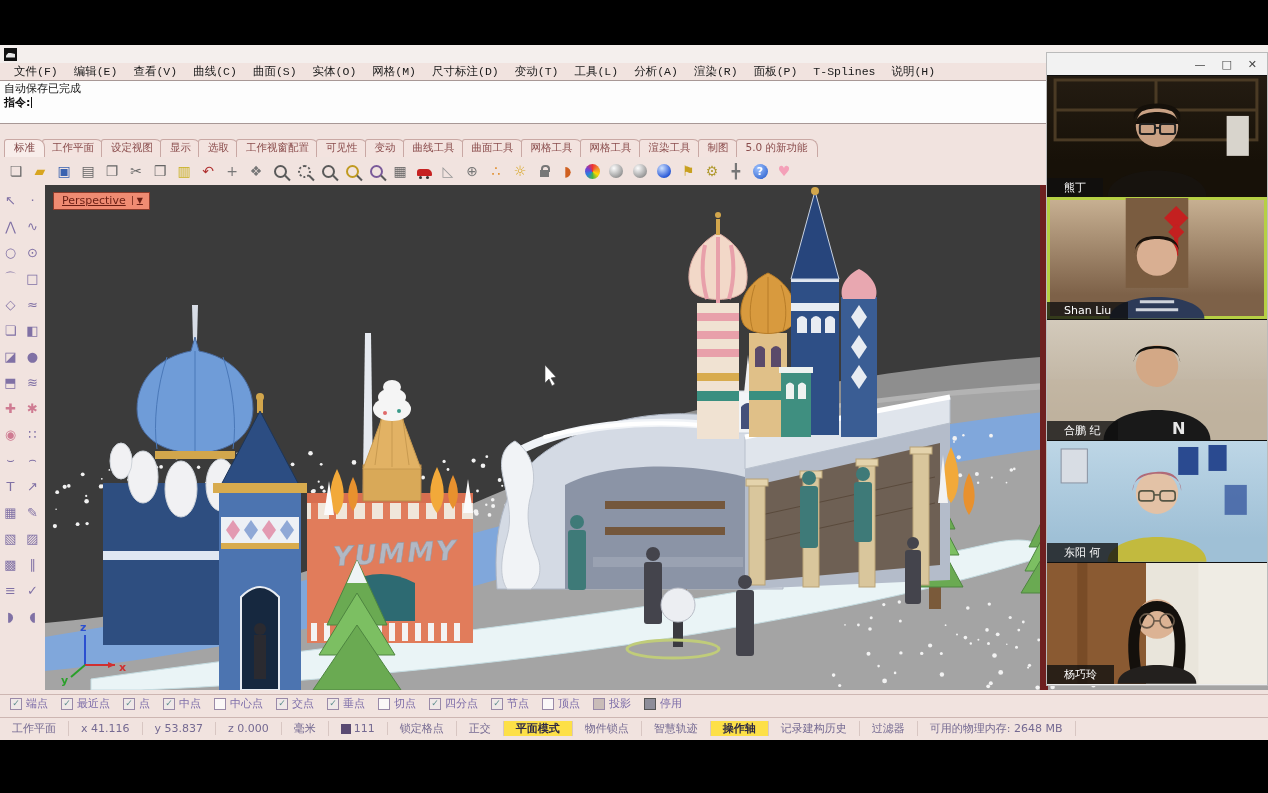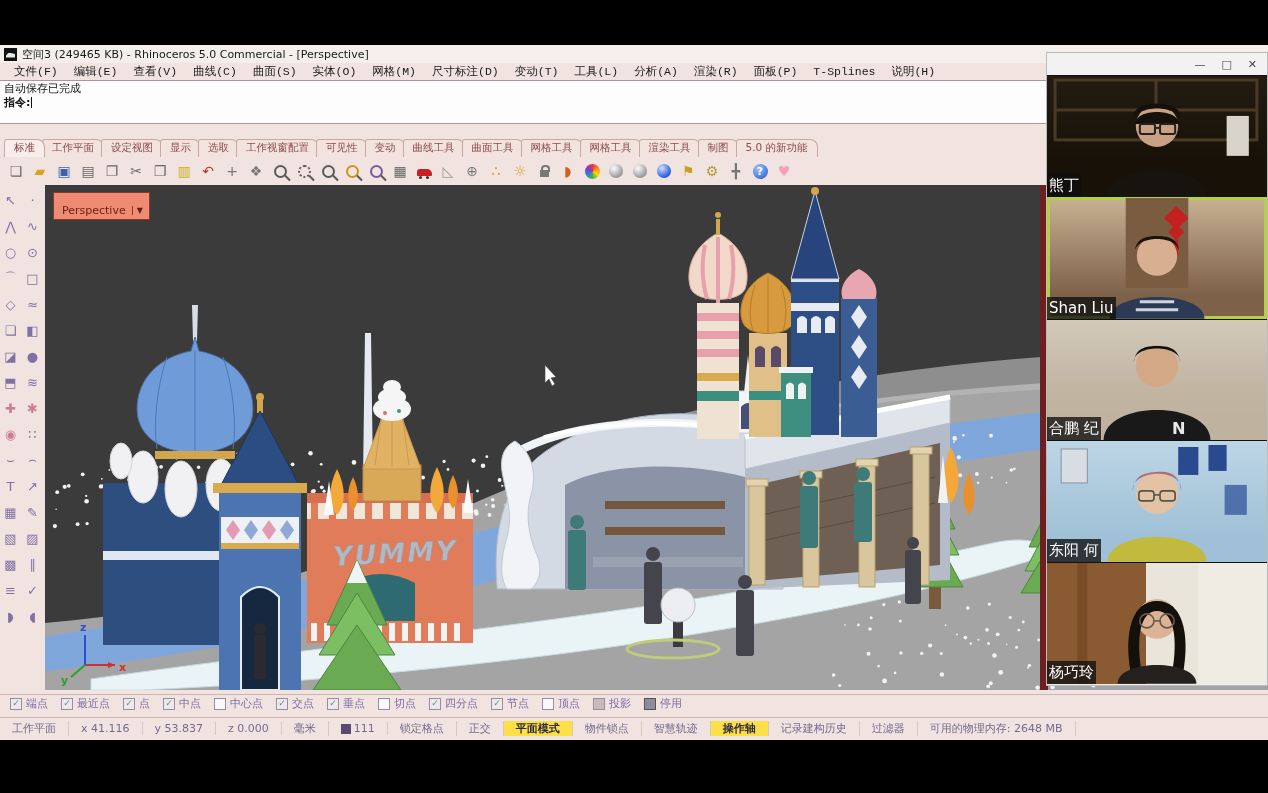--- a/index.html
+++ b/index.html
@@ -35,21 +35,21 @@
   .g-lock:before{content:"";position:absolute;left:1px;top:-5px;width:5px;height:5px;border:2px solid #777;border-bottom:none;border-radius:4px 4px 0 0;}
   .g-help{width:15px;height:15px;border-radius:50%;background:radial-gradient(circle at 35% 30%,#9ec2ff,#1f55c8);color:#fff;font-size:11px;font-weight:bold;display:flex;align-items:center;justify-content:center;}
   .g-car{width:15px;height:7px;background:#c62222;border-radius:3px 5px 1px 1px;position:relative;margin-top:3px;}
   .g-car:after{content:"";position:absolute;left:2px;bottom:-3px;width:3px;height:3px;background:#333;border-radius:50%;box-shadow:7px 0 0 #333;}
   
   #lefttools{left:0;top:140px;width:45px;height:505px;background:#f1e3df;display:grid;grid-template-columns:22px 22px;align-content:start;padding-top:2px;}
   .lt{width:21px;height:26px;display:flex;align-items:center;justify-content:center;font-size:13px;color:#8071a5;}
   .lt.pink{color:#cf7b92;}
   
   #viewport{left:45px;top:140px;width:1223px;height:505px;background:#3b3b3b;overflow:hidden;}
-  #vplabel{position:absolute;left:8px;top:7px;background:#ef8b72;border:1px solid #8a3a2a;color:#6b1f14;font-size:11px;padding:11px 6px 2px 8px;display:flex;gap:6px;align-items:center;z-index:3;}
+  #vplabel{position:absolute;left:8px;top:7px;background:#ef8b72;border:1px solid #8a3a2a;color:#6b1f14;font-size:11px;padding:1px 6px 2px 8px;display:flex;gap:6px;align-items:center;z-index:3;text-decoration:underline;}
   #vplabel .arrow{font-size:8px;border-left:1px solid #8a3a2a;padding-left:4px;}
   #rightstrip{left:1040px;top:140px;width:8px;height:505px;background:#6e2020;}
   
   #osnap{left:0;top:649px;width:100%;height:17px;background:#f1e3df;border-top:1px solid #cdb6b2;display:flex;align-items:center;gap:13px;padding-left:10px;}
   .os{display:flex;align-items:center;gap:4px;font-size:11px;color:#7b6ba8;white-space:nowrap;}
   .cb{width:10px;height:10px;border:1px solid #9a8aa8;background:#fbf8f8;font-size:9px;line-height:9px;color:#5f8f8f;text-align:center;}
   .cb.on{background:#efe8e8;}
   .cb.fill{background:#c9bcb8;}
   .cb.fill2{background:#8d8d99;border:1px solid #555;}
   
@@ -58,37 +58,36 @@
   .st.bold{font-weight:bold;color:#2f2a44;background:#fde047;}
   .sw{width:10px;height:10px;display:inline-block;}
   
   #vidwin{left:1046px;top:52px;width:222px;height:634px;background:#ececec;border:1px solid #bbb;box-sizing:border-box;z-index:10;}
   #vtitle{height:22px;background:#f2f2f2;display:flex;align-items:center;justify-content:flex-end;gap:16px;padding-right:10px;color:#444;font-size:11px;}
   #vtitle span{cursor:default;}
   #tiles{display:flex;flex-direction:column;height:609px;background:#000;}
   .tile{flex:1 1 0;position:relative;overflow:hidden;border-top:1px solid #111;}
   .tile svg{position:absolute;left:0;top:0;width:100%;height:100%;}
   .tile.active{outline:3px solid #b6d044;outline-offset:-3px;}
-  .nametag{position:absolute;left:0;bottom:0;background:rgba(15,15,15,.78);color:#fff;font-size:15px;padding:2px 2px;z-index:2;white-space:nowrap;}
+  .nametag{position:absolute;left:0;bottom:0;background:rgba(15,15,15,.78);color:#fff;font-size:11px;padding:2px 17px;z-index:2;white-space:nowrap;}
   .t1{background:linear-gradient(180deg,#241c12,#171108 70%);}
   .t2{background:linear-gradient(180deg,#c8b193,#7d6148 80%);}
   .t3{background:linear-gradient(180deg,#d3cabb,#b9ac99 80%);}
   .t4{background:linear-gradient(180deg,#bdd6e6,#9fc0d6 80%);}
   .t5{background:linear-gradient(90deg,#8a5a32 0 45%,#e9e5db 45% 100%);font-family:Liberation Serif, serif;}
   .yummy{font-size:27px;font-weight:bold;font-style:italic;letter-spacing:2px;fill:#b2b8c4;stroke:#949aa6;stroke-width:.5;}
   text.axis{font-size:11px;font-weight:bold;}
 </style>
 </head>
 <body>
 
 <div id="app" class="abs">
 
   <div id="titlebar">
     <div id="appicon"></div>
-    <div id="titletext">空间3 (249465 KB) - Rhinoceros 5.0 Commercial - [Perspective]</div>
   </div>
 
   <div id="menubar" class="abs">
       <span class="menu-item">文件(F)</span>
       <span class="menu-item">编辑(E)</span>
       <span class="menu-item">查看(V)</span>
       <span class="menu-item">曲线(C)</span>
       <span class="menu-item">曲面(S)</span>
       <span class="menu-item">实体(O)</span>
       <span class="menu-item">网格(M)</span>

